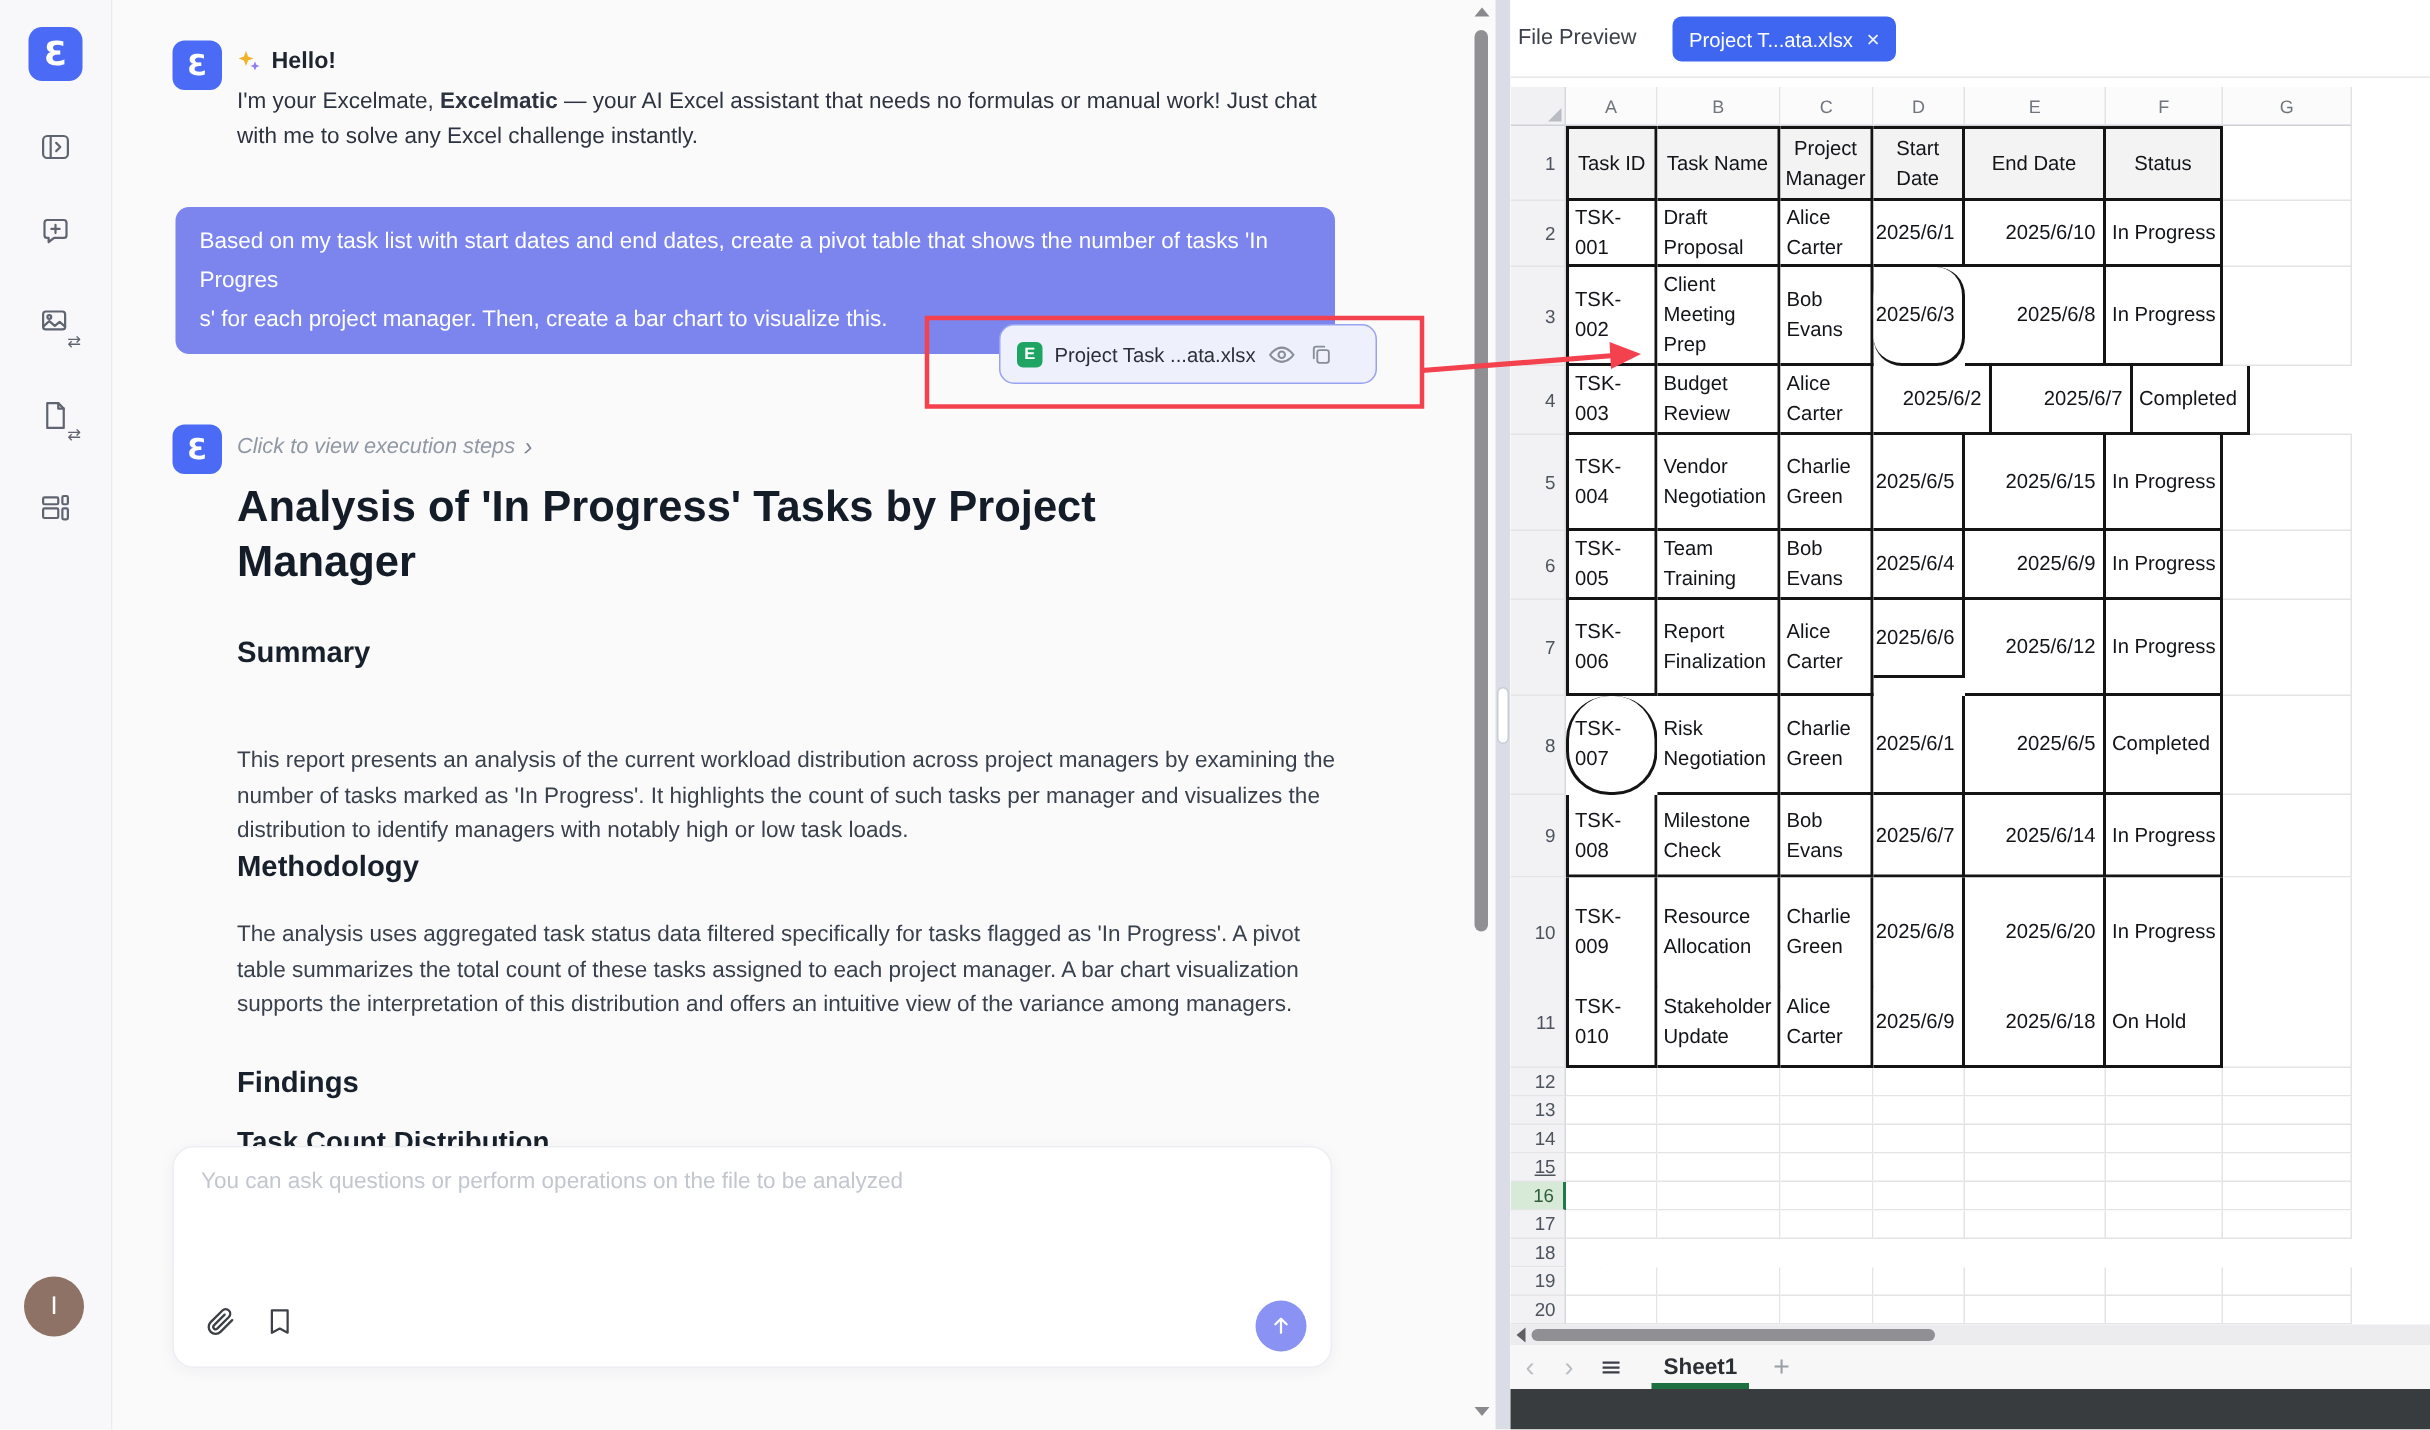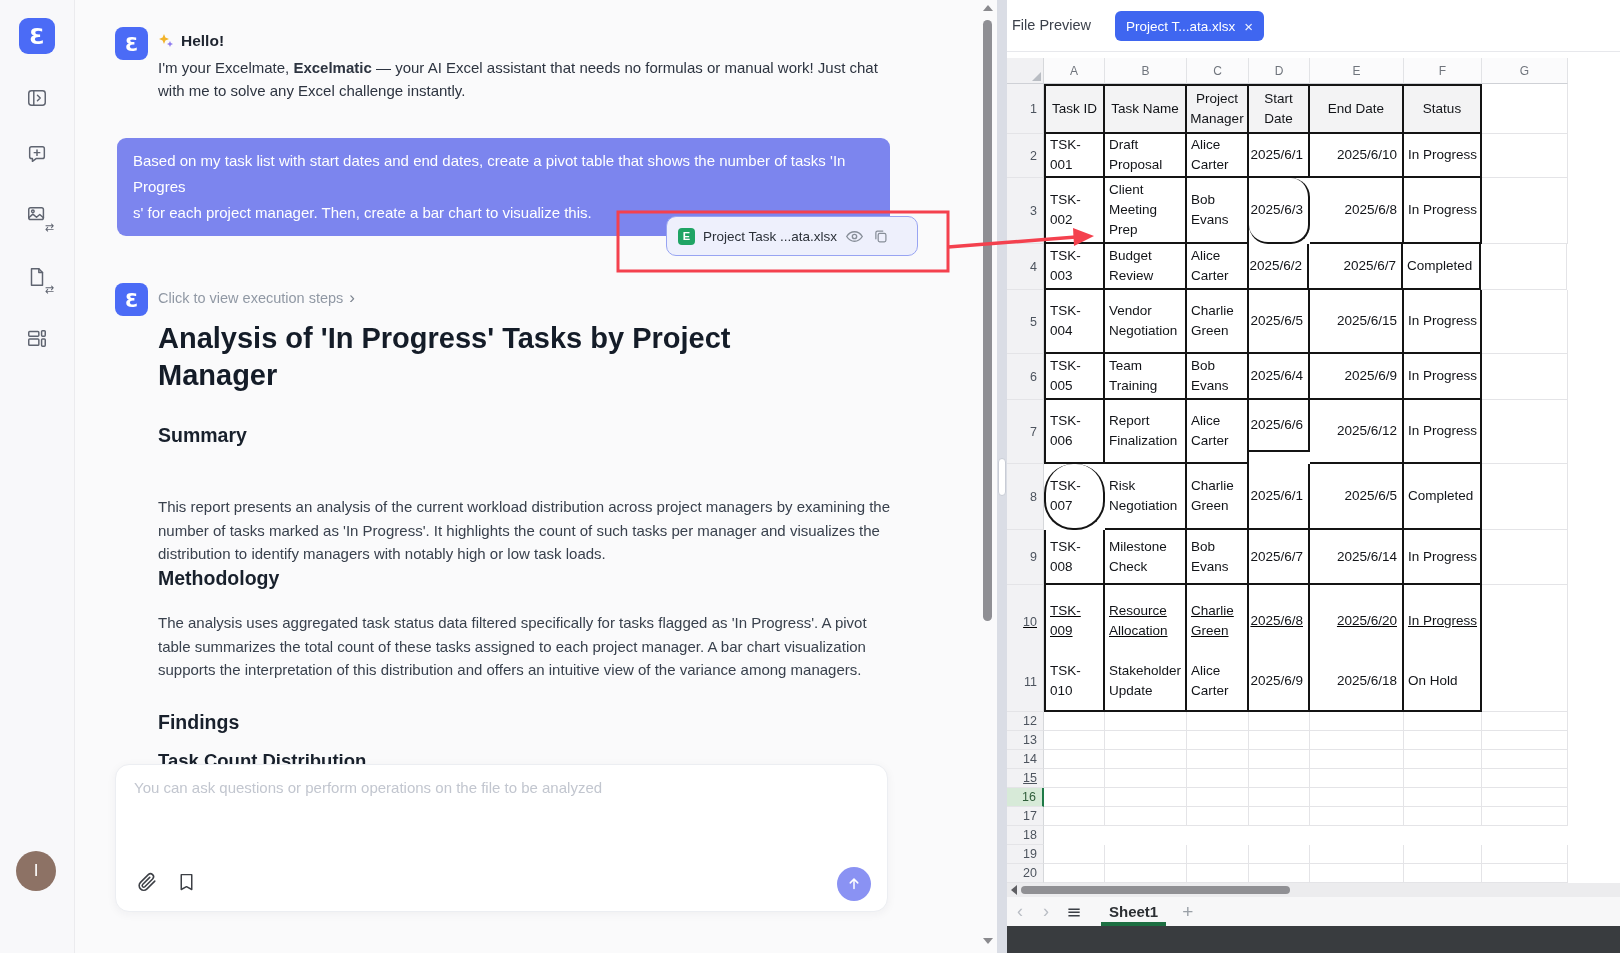--- a/index.html
+++ b/index.html
@@ -23,21 +23,21 @@
   #hello-title{left:158px;top:32px;font-size:15.5px;font-weight:bold;color:#1f2530;display:flex;align-items:center;gap:7px;}
   #hello-p{left:158px;top:57px;width:734px;font-size:15px;line-height:22.5px;color:#2d3440;}
   #user-bubble{left:117px;top:138px;width:741px;background:#7c85ee;border-radius:9px;padding:10px 16px;
         color:#fff;font-size:15px;line-height:26px;}
   #file-chip{left:666px;top:216px;width:228px;height:38px;background:#eef0fc;border:1.5px solid #98a4f2;border-radius:10px;
         display:flex;align-items:center;gap:8px;padding:0 11px;}
   #chip-excel-ic{width:17px;height:17px;border-radius:4px;background:#1fa464;color:#fff;display:flex;align-items:center;
         justify-content:center;font-size:11px;font-weight:bold;flex:0 0 auto;}
   #chip-name{font-size:13.5px;color:#2b3038;white-space:nowrap;}
   .chip-ic{color:#878e98;display:flex;align-items:center;}
-  #exec-row{left:158px;top:290px;font-size:14.5px;color:#9098a4;display:flex;align-items:center;gap:6px;}
+  #exec-row{left:158px;top:290px;font-size:14.5px;color:#9098a4;display:flex;align-items:center;gap:6px;font-style:italic;}
   #exec-row .chev{font-size:17px;line-height:14px;color:#7d8590;}
   #report-h1{left:158px;top:320px;width:660px;font-size:29px;line-height:37px;font-weight:bold;color:#141c28;}
   .h2{left:158px;font-size:19.5px;font-weight:bold;color:#18202c;}
   .para{left:158px;width:734px;font-size:15px;line-height:23.5px;color:#39414d;}
   #clipped-h3{left:158px;top:750px;font-size:18.5px;font-weight:bold;color:#18202c;}
   
   #input-card{left:115px;top:764px;width:773px;height:148px;background:#fff;border:1px solid #eceef2;border-radius:14px;
         box-shadow:0 2px 10px rgba(30,35,60,.05);box-sizing:border-box;}
   #chat-input{position:absolute;left:16px;top:12px;width:720px;height:80px;border:none;outline:none;resize:none;
         font-family:"Liberation Sans",sans-serif;font-size:15px;color:#333;background:transparent;}
@@ -264,21 +264,21 @@
         <div class="cell dc wrap al-r" style="width: 61px; height: 66px; border-radius: 19px;">2025/6/3</div>
         <div class="cell dc wrap al-r" style="width: 94px; height: 66px;">2025/6/8</div>
         <div class="cell dc wrap al-l" style="width: 78px; height: 66px;">In Progress</div>
         <div class="cell gc" style="width: 86px; height: 66px;"></div>
       </div>
       <div class="srow" style="height: 46px;">
         <div class="cell rowhdr" style="width: 37px; height: 46px;">4</div>
         <div class="cell dc wrap al-l first" style="width: 61px; height: 46px;">TSK-003</div>
         <div class="cell dc wrap al-l" style="width: 82px; height: 46px;">Budget Review</div>
         <div class="cell dc wrap al-l" style="width: 62px; height: 46px;">Alice Carter</div>
-        <div class="cell dc wrap al-r" style="width: 60px; height: 46px;">2025/6/2</div>
+        <div class="cell dc wrap al-r" style="width: 79px; height: 46px;">2025/6/2</div>
         <div class="cell dc wrap al-r" style="width: 94px; height: 46px;">2025/6/7</div>
         <div class="cell dc wrap al-l" style="width: 78px; height: 46px;">Completed</div>
         <div class="cell gc" style="width: 86px; height: 46px;"></div>
       </div>
       <div class="srow" style="height: 64px;">
         <div class="cell rowhdr" style="width: 37px; height: 64px;">5</div>
         <div class="cell dc wrap al-l first" style="width: 61px; height: 64px;">TSK-004</div>
         <div class="cell dc wrap al-l" style="width: 82px; height: 64px;">Vendor Negotiation</div>
         <div class="cell dc wrap al-l" style="width: 62px; height: 64px;">Charlie Green</div>
         <div class="cell dc wrap al-r" style="width: 61px; height: 64px;">2025/6/5</div>
@@ -319,21 +319,21 @@
       <div class="srow" style="height: 55px;">
         <div class="cell rowhdr" style="width: 37px; height: 55px;">9</div>
         <div class="cell dc wrap al-l first" style="width: 61px; height: 55px;">TSK-008</div>
         <div class="cell dc wrap al-l" style="width: 82px; height: 55px;">Milestone Check</div>
         <div class="cell dc wrap al-l" style="width: 62px; height: 55px;">Bob Evans</div>
         <div class="cell dc wrap al-r" style="width: 61px; height: 55px;">2025/6/7</div>
         <div class="cell dc wrap al-r" style="width: 94px; height: 55px;">2025/6/14</div>
         <div class="cell dc wrap al-l" style="width: 78px; height: 55px;">In Progress</div>
         <div class="cell gc" style="width: 86px; height: 55px;"></div>
       </div>
-      <div class="srow" style="height: 67px; text-decoration: underline;">
+      <div class="srow" style="height: 67px;">
         <div class="cell rowhdr" style="width: 37px; height: 74px;">10</div>
         <div class="cell dc wrap al-l first" style="width: 61px; height: 74px;">TSK-009</div>
         <div class="cell dc wrap al-l" style="width: 82px; height: 74px;">Resource Allocation</div>
         <div class="cell dc wrap al-l" style="width: 62px; height: 74px;">Charlie Green</div>
         <div class="cell dc wrap al-r" style="width: 61px; height: 74px;">2025/6/8</div>
         <div class="cell dc wrap al-r" style="width: 94px; height: 74px;">2025/6/20</div>
         <div class="cell dc wrap al-l" style="width: 78px; height: 74px;">In Progress</div>
         <div class="cell gc" style="width: 86px; height: 74px;"></div>
       </div>
       <div class="srow" style="height: 60px;">

